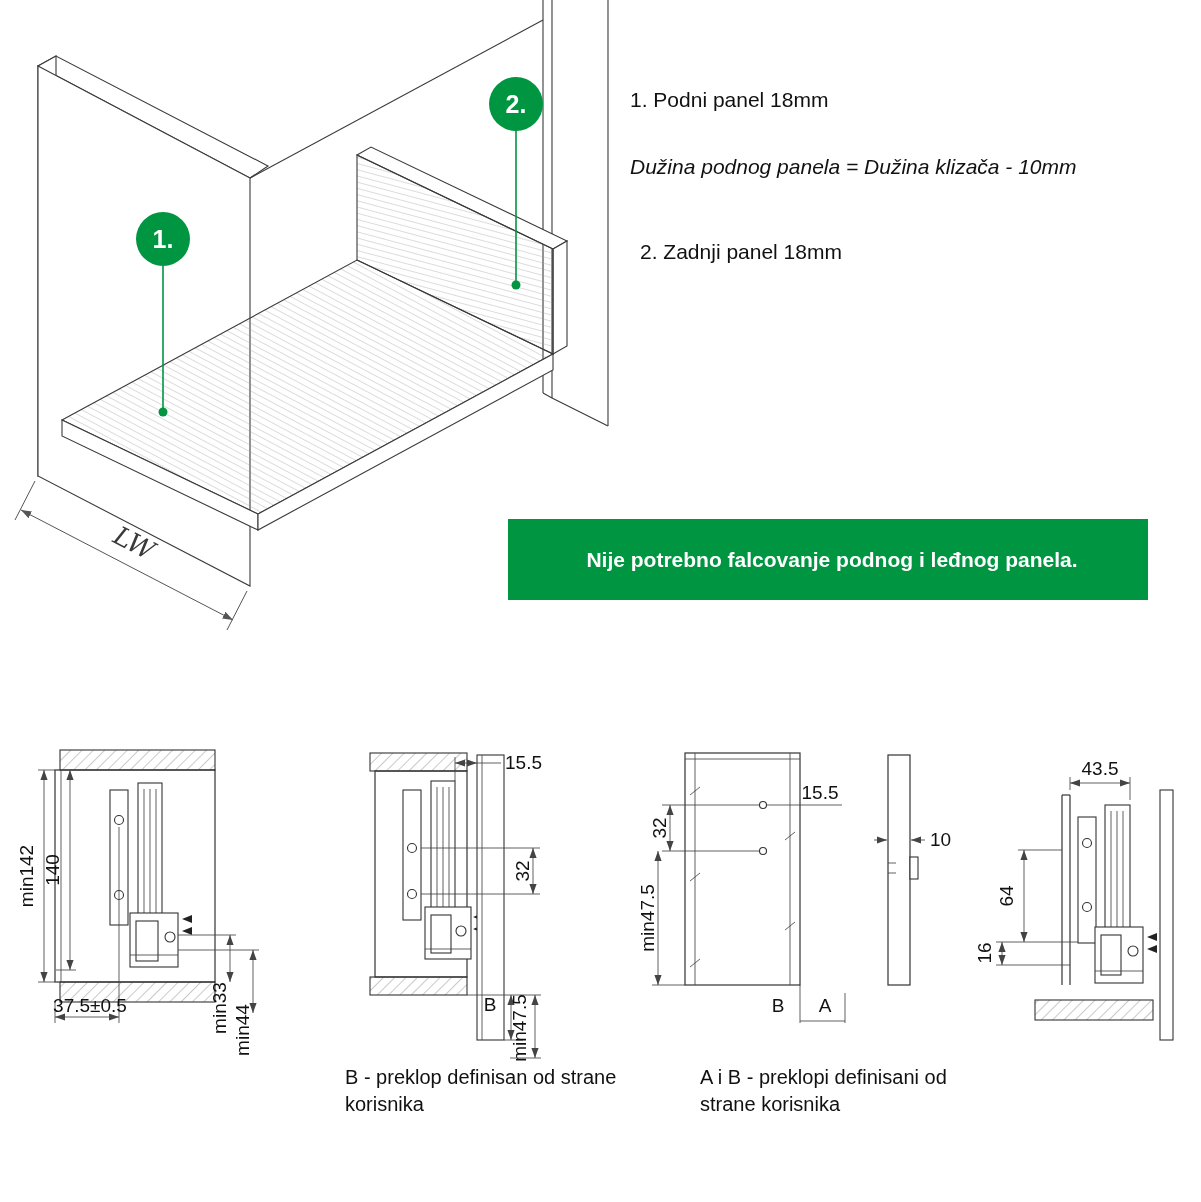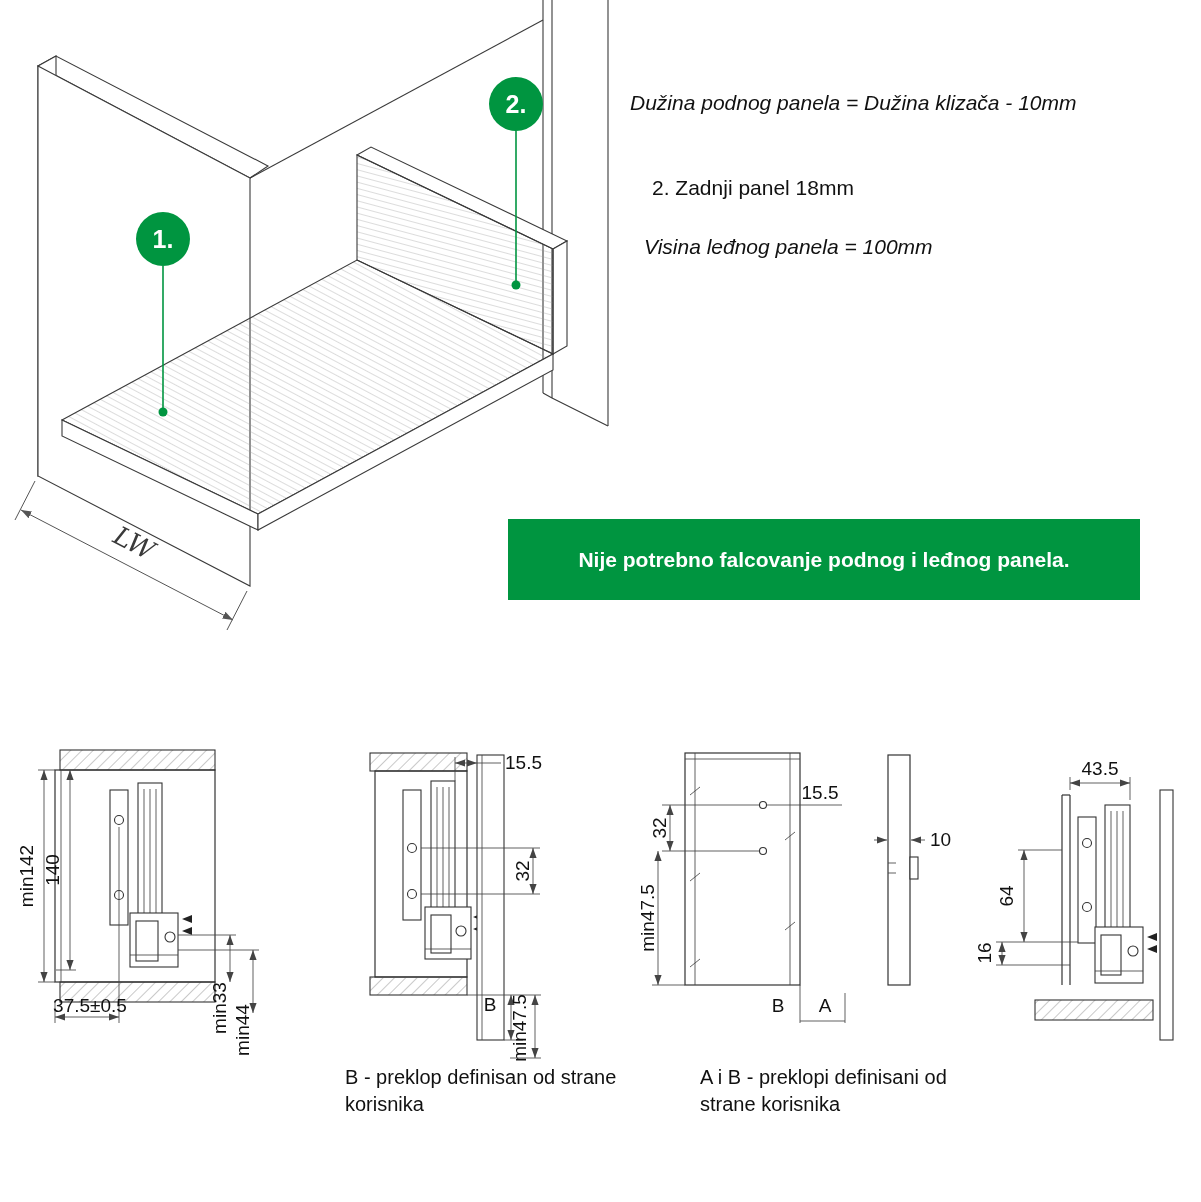--- a/index.html
+++ b/index.html
@@ -4,26 +4,26 @@
 <style>
   html,body{margin:0;padding:0;background:#fff;}
   .page{position:relative;width:1201px;height:1202px;background:#fff;overflow:hidden;
         font-family:"Liberation Sans",sans-serif;color:#111;}
   .abs{position:absolute;}
 
   
   .notes{position:absolute;left:630px;top:88px;width:560px;}
   .nt{font-size:21px;margin:0 0 40px 0;}
   .nl{font-size:21px;line-height:30px;font-style:italic;}
-  .g2{margin-top:58px;margin-left:22px;margin-bottom:32px;}
+  .g2{margin-top:58px;margin-left:10px;margin-bottom:32px;}
   .g2i{margin-left:14px;}
 
   .banner{position:absolute;left:508px;top:519px;width:632px;height:81px;background:#009540;
           color:#fff;font-weight:bold;font-size:21px;display:flex;align-items:center;
-          justify-content:center;text-align:center;}
+          justify-content:center;text-align:center;padding-left:8px;}
 
   .caption{position:absolute;font-size:20px;line-height:27px;color:#111;}
 
   
   .iso line,.iso polyline{stroke:#3a3a3a;stroke-width:1.1;fill:none;}
   .pw{fill:#fff;stroke:#3a3a3a;stroke-width:1.1;}
   .ph1{fill:url(#hA);stroke:#3a3a3a;stroke-width:1.1;}
   .ph2{fill:url(#hB);stroke:#3a3a3a;stroke-width:1.1;}
   .hl{stroke:#9a9a9a;stroke-width:0.7;}
   .dm2{stroke:#555;stroke-width:1;fill:none;}
@@ -101,23 +101,23 @@
 
     <g>
       <line class="gl" x1="516" y1="131" x2="516" y2="281"></line>
       <circle class="gf" cx="516" cy="285" r="4.5"></circle>
       <circle class="gf" cx="516" cy="104" r="27"></circle>
       <text class="mk" x="516" y="113">2.</text>
     </g>
   </svg>
 
   <div class="notes">
+    <div class="nt">1. Podni panel 18mm</div>
     <div class="nl">Dužina podnog panela = Dužina klizača - 10mm</div>
     <div class="nt g2">2. Zadnji panel 18mm</div>
-    <div class="nl g2i">Visina leđnog panela = 100mm</div>
   </div>
 
   <div class="banner">
     <span>Nije potrebno falcovanje podnog i leđnog panela.</span>
   </div>
 
   <svg class="abs" style="left:0;top:718px" width="1201" height="484" viewBox="0 0 1201 484">
     <defs>
       <pattern id="hC" width="8" height="8" patternUnits="userSpaceOnUse" patternTransform="rotate(45)">
         <line x1="0" y1="0" x2="0" y2="8" stroke="#777" stroke-width="0.8"></line>

